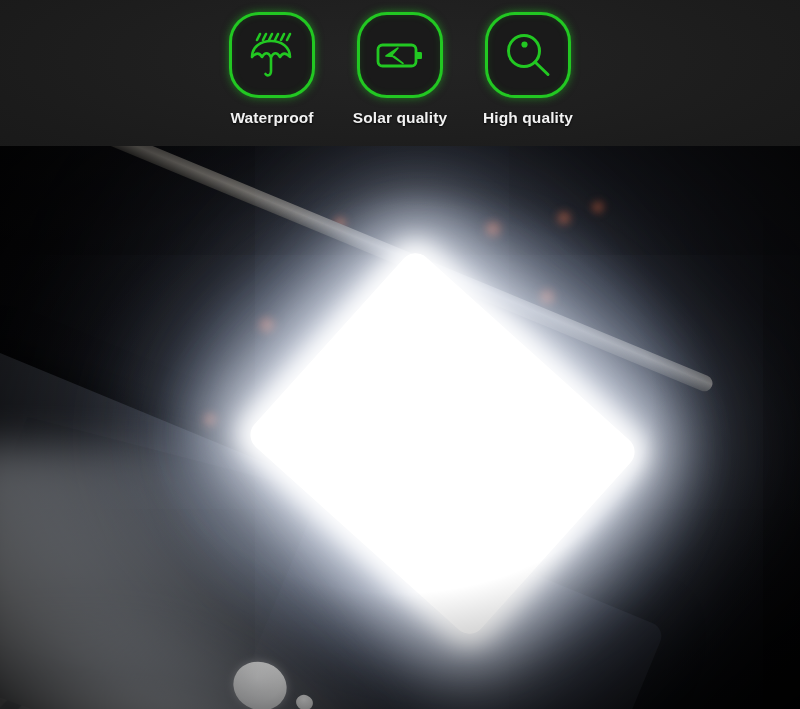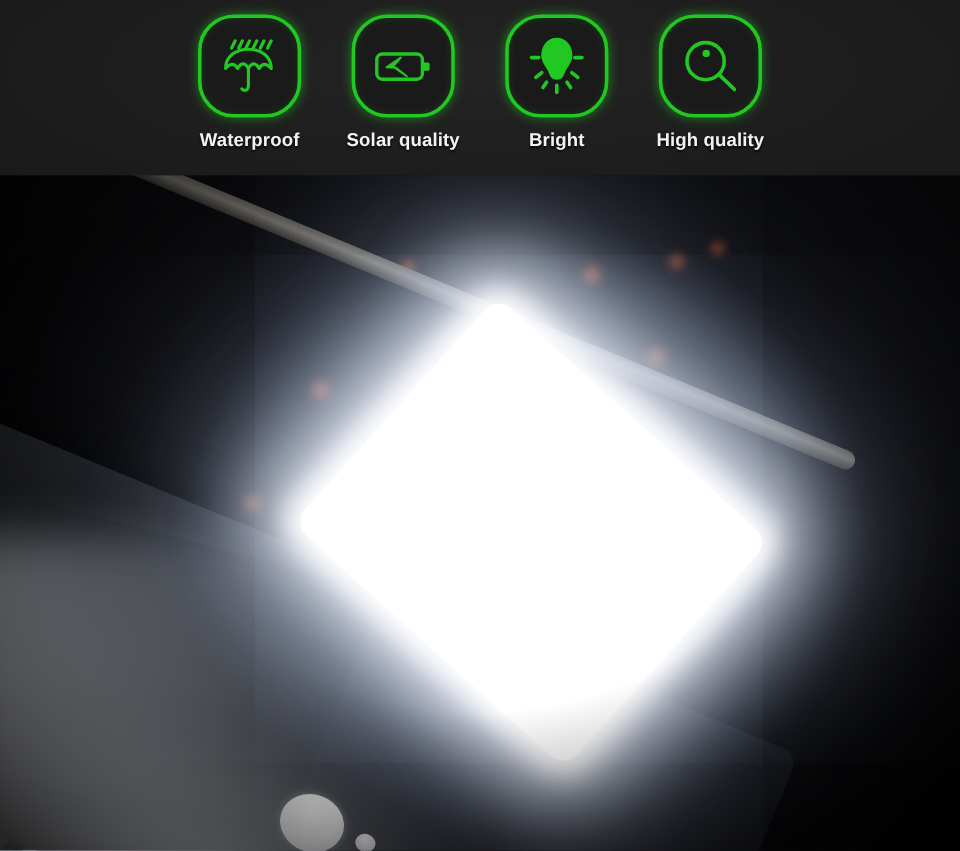--- a/index.html
+++ b/index.html
@@ -227,34 +227,20 @@
         <svg width="58" height="58" viewBox="0 0 58 58" fill="none" stroke="#22c822" stroke-width="2.8" stroke-linecap="round" stroke-linejoin="round">
           <rect x="7" y="19" width="38" height="21" rx="4.5"></rect>
           <path d="M45 26 L49.5 26 C50.5 26 51 26.6 51 27.6 L51 31.4 C51 32.4 50.5 33 49.5 33 L45 33 Z" fill="#22c822" stroke="none"></path>
           <path d="M27 22 L15 30 L23 30.5 L32 37.5 L20.5 29.5 Z" fill="#22c822" stroke="#22c822" stroke-width="1.6"></path>
         </svg>
       </span>
     </div>
     <div class="feature-label">Solar quality</div>
   </div>
 
-  <div class="feature-item">
-    <div class="icon-box" style="--g:#22c822">
-      <span>
-        <svg width="58" height="58" viewBox="0 0 58 58" fill="none" stroke="#22c822" stroke-width="3" stroke-linecap="round">
-          <path d="M29 7 C36.5 7 40.5 13.5 40.5 20.5 C40.5 26 36 29.5 34.5 33.5 C33.5 36.5 32.5 39 29 39 C25.5 39 24.5 36.5 23.5 33.5 C22 29.5 17.5 26 17.5 20.5 C17.5 13.5 21.5 7 29 7 Z" fill="#22c822" stroke="#22c822"></path>
-          <path d="M8 22 L14 22 M44 22 L50 22"></path>
-          <path d="M11.5 38.5 L16.5 34.5 M46.5 38.5 L41.5 34.5"></path>
-          <path d="M29 45 L29 51"></path>
-          <path d="M17.5 47 L20.5 42.5 M40.5 47 L37.5 42.5"></path>
-        </svg>
-      </span>
-    </div>
-    <div class="feature-label">Bright</div>
-  </div>
 
 
   <div class="feature-item">
     <div class="icon-box" style="--g:#22c822">
       <span>
         <svg width="56" height="56" viewBox="0 0 56 56" fill="none" stroke="#22c822" stroke-width="3" stroke-linecap="round" stroke-linejoin="round">
           <circle cx="24" cy="24" r="15.5"></circle>
           <circle cx="24.5" cy="17.5" r="3.1" fill="#22c822" stroke="none"></circle>
           <path d="M35 35 L48 47.5"></path>
         </svg>

